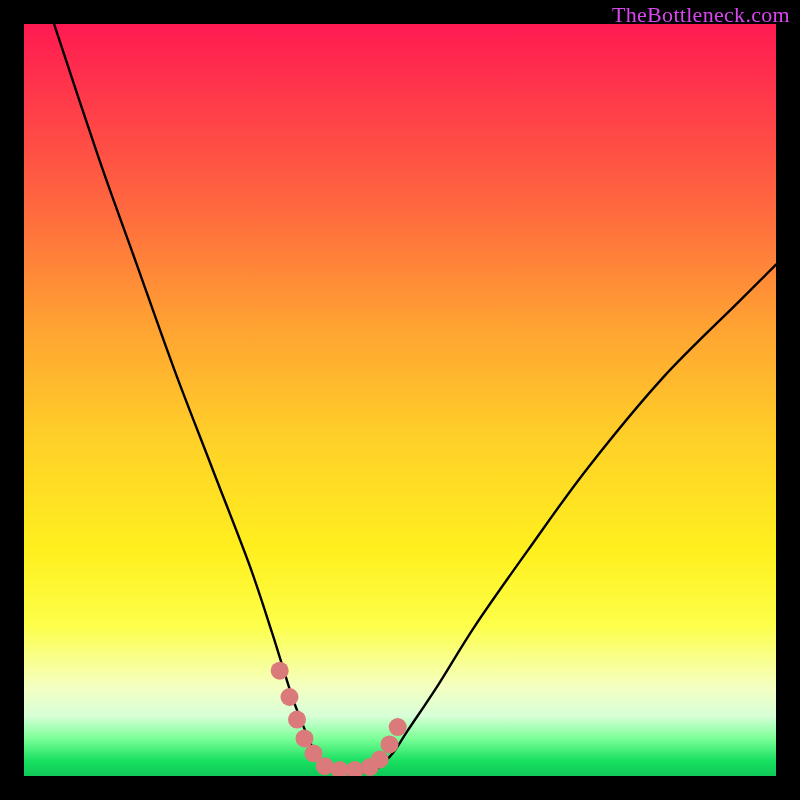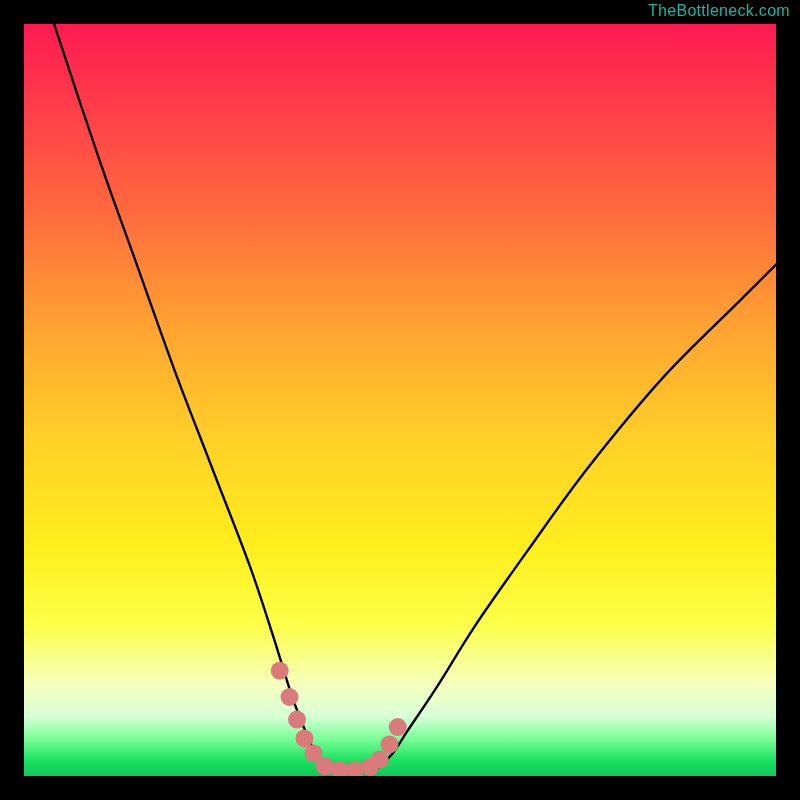--- a/index.html
+++ b/index.html
@@ -29,24 +29,25 @@
       #d8ffd8 92%,
       #7cff98 95%,
       #18e060 98%,
       #0fc858 100%
     );
   }
   .watermark {
     position: absolute;
     top: 2px;
     right: 10px;
-    color: #14b8a6;
-    font-size: 16px;
+    color: #d946ef;
+    font-size: 22px;
     letter-spacing: 0.3px;
     font-weight: 500;
+    font-family: Liberation Serif, serif;
   }
   svg.curves {
     position: absolute;
     left: 0;
     top: 0;
     width: 752px;
     height: 752px;
   }
 </style>
 </head>

